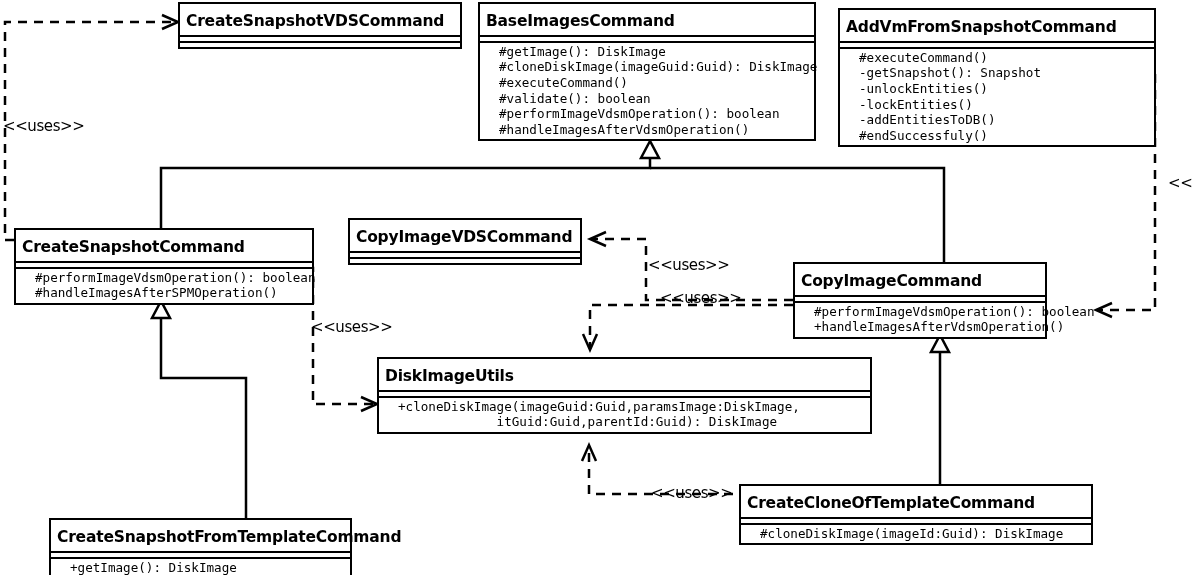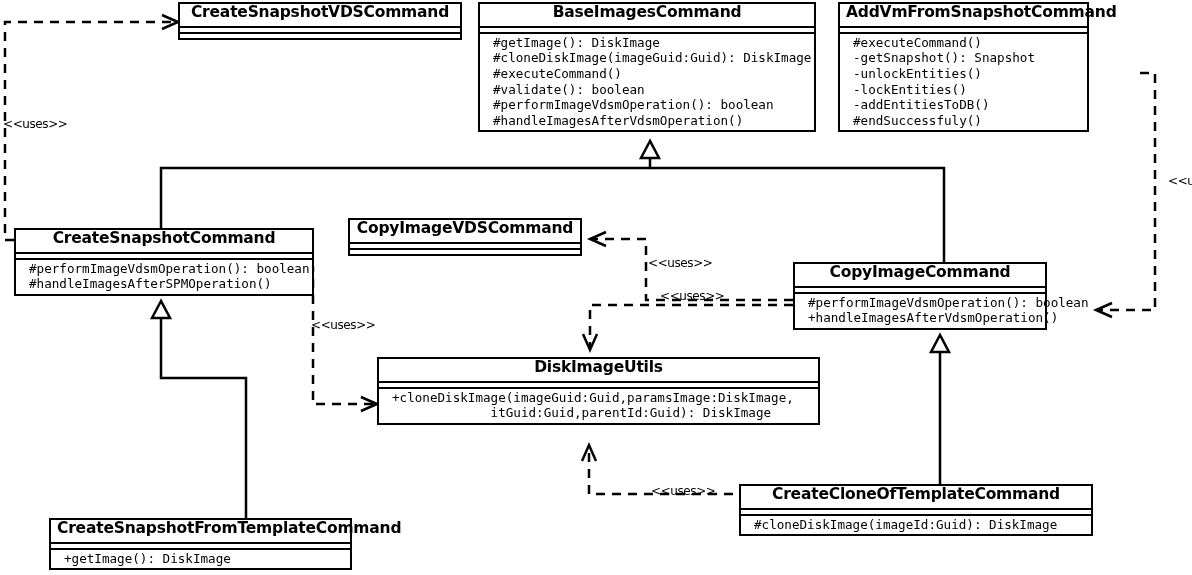--- a/index.html
+++ b/index.html
@@ -22,55 +22,55 @@
     width: 1192px;
     height: 575px;
   }
   .uml-class {
     position: absolute;
     border: 2px solid #000000;
     background: #ffffff;
     box-sizing: border-box;
   }
   .uml-title {
-    text-align: center;
+    text-align: left;
     font-family: "DejaVu Sans", sans-serif;
     font-weight: bold;
     font-size: 15.5px;
     letter-spacing: -0.2px;
     color: #000000;
-    padding: 0 6px 4px 6px;
+    padding: 9px 6px 4px 6px;
     line-height: 1.15;
     white-space: nowrap;
   }
   .uml-sep {
     border-top: 2px solid #000000;
     height: 0;
     font-size: 0;
     line-height: 0;
   }
   .uml-gap {
     height: 4px;
     font-size: 0;
     line-height: 0;
   }
   .uml-members {
-    padding: 1px 3px 2px 13px;
+    padding: 1px 3px 2px 19px;
   }
   .uml-member {
     font-family: "DejaVu Sans Mono", monospace;
     font-size: 12.6px;
     line-height: 15.6px;
     color: #000000;
     white-space: pre;
   }
   .uses-label {
     position: absolute;
     font-family: "DejaVu Sans", sans-serif;
-    font-size: 12px;
+    font-size: 15px;
     color: #000000;
     white-space: nowrap;
     letter-spacing: -0.4px;
   }
 </style>
 </head>
 <body>
 
 <div id="diagram-root">
 
@@ -143,21 +143,21 @@
     <div class="uml-members">
       <div class="uml-member">#getImage(): DiskImage</div>
       <div class="uml-member">#cloneDiskImage(imageGuid:Guid): DiskImage</div>
       <div class="uml-member">#executeCommand()</div>
       <div class="uml-member">#validate(): boolean</div>
       <div class="uml-member">#performImageVdsmOperation(): boolean</div>
       <div class="uml-member">#handleImagesAfterVdsmOperation()</div>
     </div>
   </div>
 
-  <div class="uml-class" style="left:838px; top:2px; width:251px;">
+  <div class="uml-class" style="left:838px; top:8px; width:318px;">
     <div class="uml-title">AddVmFromSnapshotCommand</div>
     <div class="uml-sep"></div>
     <div class="uml-gap"></div>
     <div class="uml-sep"></div>
     <div class="uml-members">
       <div class="uml-member">#executeCommand()</div>
       <div class="uml-member">-getSnapshot(): Snapshot</div>
       <div class="uml-member">-unlockEntities()</div>
       <div class="uml-member">-lockEntities()</div>
       <div class="uml-member">-addEntitiesToDB()</div>
@@ -188,21 +188,21 @@
     <div class="uml-title">CopyImageCommand</div>
     <div class="uml-sep"></div>
     <div class="uml-gap"></div>
     <div class="uml-sep"></div>
     <div class="uml-members">
       <div class="uml-member">#performImageVdsmOperation(): boolean</div>
       <div class="uml-member">+handleImagesAfterVdsmOperation()</div>
     </div>
   </div>
 
-  <div class="uml-class" style="left:377px; top:357px; width:443px;">
+  <div class="uml-class" style="left:377px; top:357px; width:495px;">
     <div class="uml-title">DiskImageUtils</div>
     <div class="uml-sep"></div>
     <div class="uml-gap"></div>
     <div class="uml-sep"></div>
     <div class="uml-members">
       <div class="uml-member">+cloneDiskImage(imageGuid:Guid,paramsImage:DiskImage,</div>
       <div class="uml-member">             itGuid:Guid,parentId:Guid): DiskImage</div>
     </div>
   </div>
 

